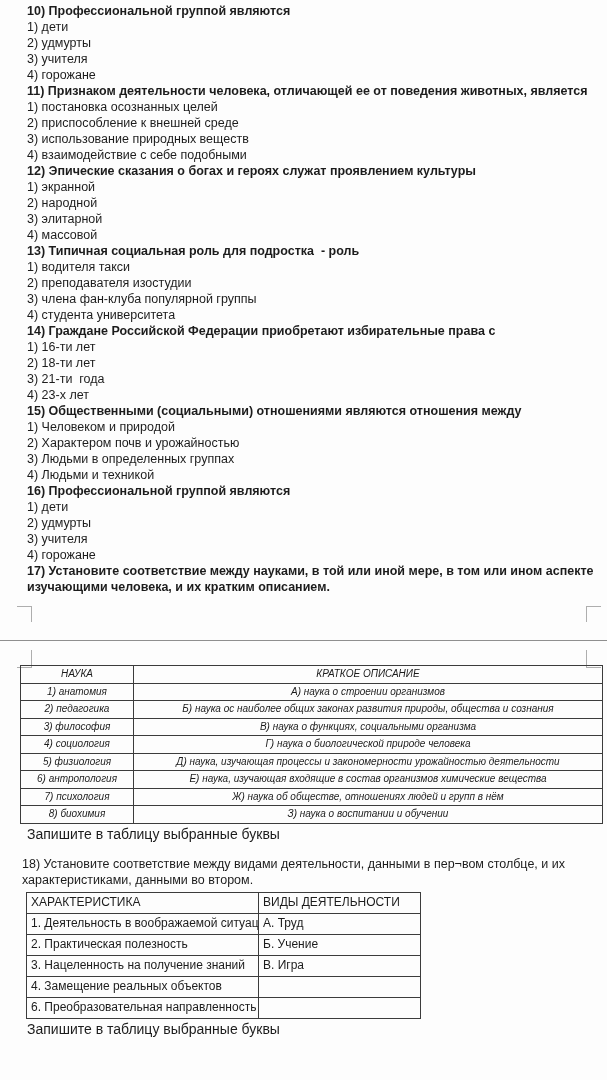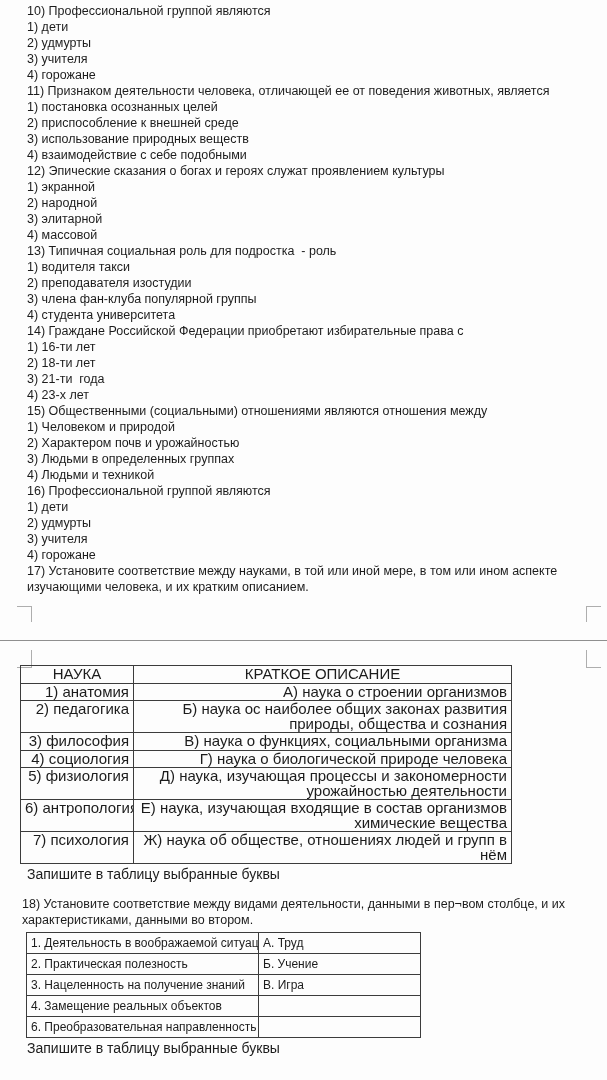--- a/index.html
+++ b/index.html
@@ -11,40 +11,40 @@
     overflow:hidden;
     position:relative;
   }
   
   .sec-top{
     position:absolute;top:3px;left:27px;width:600px;
   }
   .sec-top p{
     margin:0;font-size:12.5px;line-height:16px;white-space:pre-wrap;
   }
-  .sec-top p.q{font-weight:400;max-width:578px;}
+  .sec-top p.q{font-weight:700;max-width:578px;}
   
   .pageline{
     position:absolute;left:0;top:640px;width:607px;height:0;
     border-top:1px solid #8f8f8f;
   }
   .cropmark{position:absolute;width:14px;height:15px;}
   .cm-p1l{left:17px;top:606px;border-top:1px solid #aeaeae;border-right:1px solid #aeaeae;}
   .cm-p1r{left:586px;top:606px;border-top:1px solid #aeaeae;border-left:1px solid #aeaeae;}
   .cm-p2l{left:17px;top:650px;border-bottom:1px solid #aeaeae;border-right:1px solid #aeaeae;height:17px;}
   .cm-p2r{left:586px;top:650px;border-bottom:1px solid #aeaeae;border-left:1px solid #aeaeae;height:17px;}
   
   .sec-bottom{
     position:absolute;top:665px;left:20px;width:582px;
   }
   table{border-collapse:collapse;table-layout:fixed;}
-  .t1{width:492px;font-size:15px;line-height:14.5px;}
+  .t1{width:583px;font-size:10px;line-height:14.5px;font-style:italic;}
   .t1 th,.t1 td{
     border:1px solid #3c3c3c;padding:1px 4px;vertical-align:top;
-    font-weight:400;text-align:right;
+    font-weight:400;text-align:center;
   }
   .t1 th{text-align:center;}
   .t1 .c1{white-space:nowrap;overflow:hidden;}
   .tbl-footer{
     margin:3px 0 0 7px;font-size:14px;line-height:15px;
   }
   .q18-label{
     margin:14px 0 4px 2px;font-weight:400;font-size:12.5px;line-height:16px;
     width:572px;white-space:pre-wrap;
   }
@@ -160,33 +160,41 @@
       <td>Д) наука, изучающая процессы и закономерности урожайностью деятельности</td>
     </tr>
     <tr>
       <td class="c1">6) антропология</td>
       <td>Е) наука, изучающая входящие в состав организмов химические вещества</td>
     </tr>
     <tr>
       <td class="c1">7) психология</td>
       <td>Ж) наука об обществе, отношениях людей и групп в нём</td>
     </tr>
+    <tr>
+      <td class="c1">8) биохимия</td>
+      <td>З) наука о воспитании и обучении</td>
+    </tr>
   </tbody>
     </table>
 
   <p class="tbl-footer">Запишите в таблицу выбранные буквы</p>
 
   <p class="q18-label">18) Установите соответствие между видами деятельности, данными в пер¬вом столбце, и их характеристиками, данными во втором.</p>
 
   <table class="t2">
     <colgroup>
         <col style="width:232px">
         <col>
       </colgroup>
     <tbody>
+        <tr>
+      <th>ХАРАКТЕРИСТИКА</th>
+      <th>ВИДЫ ДЕЯТЕЛЬНОСТИ</th>
+    </tr>
     <tr>
       <td>1. Деятельность в воображаемой ситуации</td>
       <td>А. Труд</td>
     </tr>
     <tr>
       <td>2. Практическая полезность</td>
       <td>Б. Учение</td>
     </tr>
     <tr>
       <td>3. Нацеленность на получение знаний</td>

